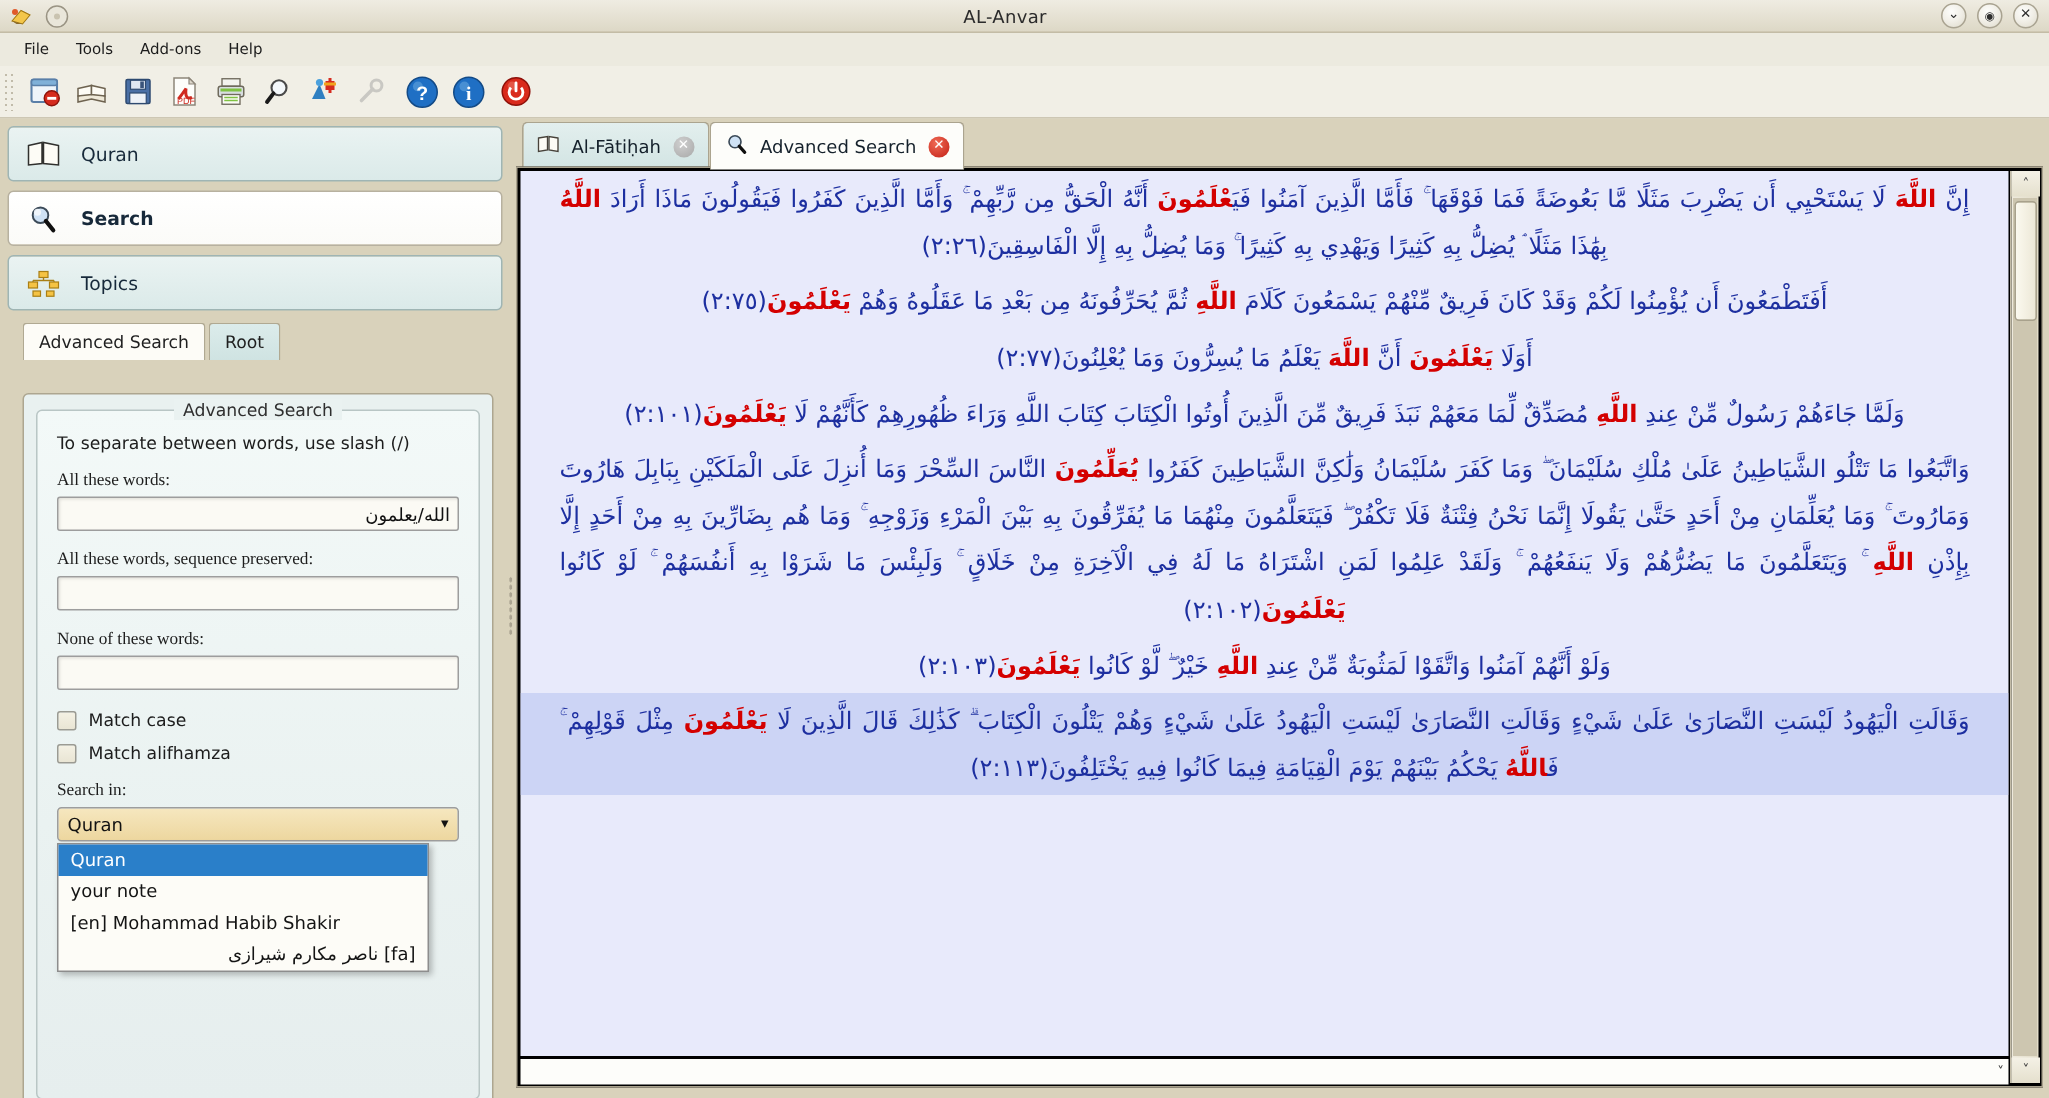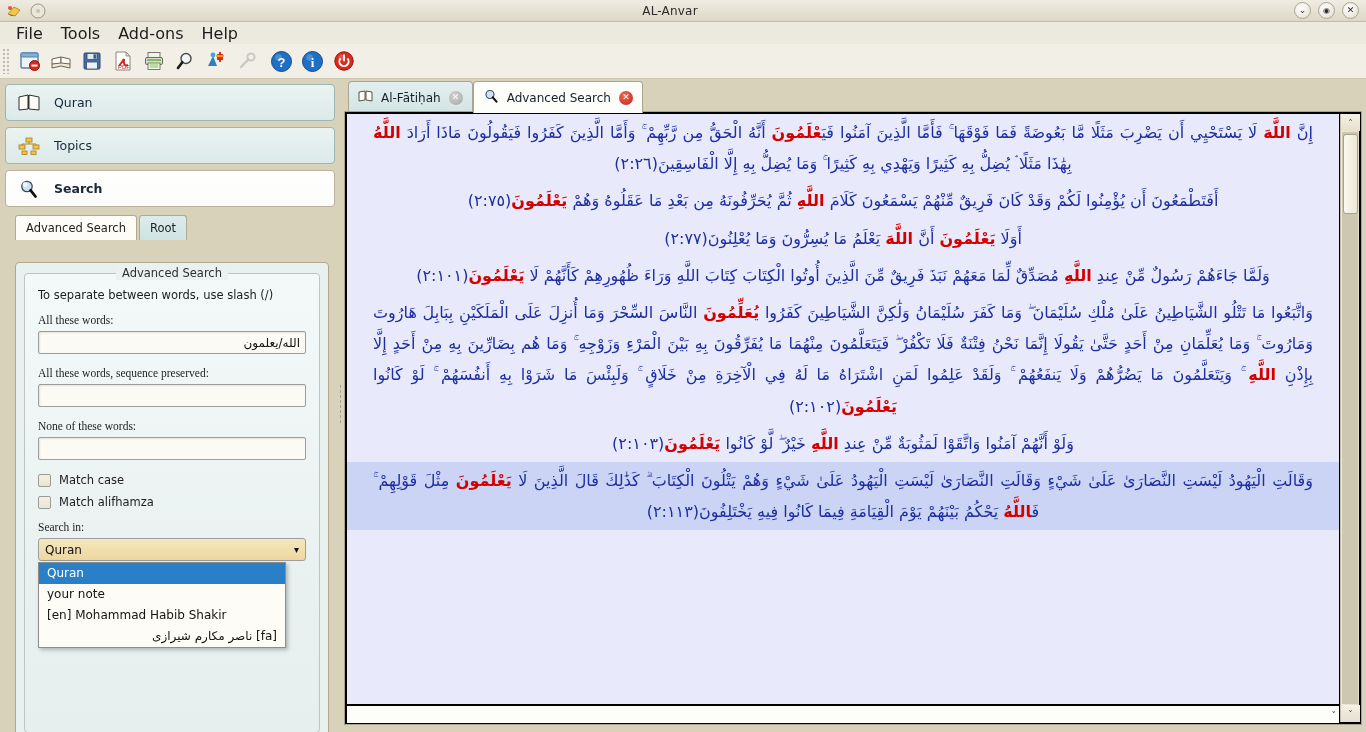--- a/index.html
+++ b/index.html
@@ -34,21 +34,21 @@
     font-size: 9px; color: #2d2d2d; line-height: 1;
   }
 
   
   #menubar {
     position: absolute; left: 0; top: 22px; width: 1366px; height: 22px;
     background: #eceadf;
     display: flex; align-items: center; padding-left: 8px; gap: 2px;
   }
   #menubar .mi {
-    font-size: 16px; color: #1c1c1c; padding: 2px 8px; border-radius: 2px;
+    font-size: 10px; color: #1c1c1c; padding: 2px 8px; border-radius: 2px;
   }
 
   
   #toolbar {
     position: absolute; left: 0; top: 44px; width: 1366px; height: 35px;
     background: #f1efe6;
     border-bottom: 1px solid #cdc7b4;
     display: flex; align-items: center;
   }
   #toolbar .grip {
@@ -366,43 +366,43 @@
       <span class="nb-ico">
         <svg width="22" height="18" viewBox="0 0 22 18">
           <path d="M1 3 L10 1 L10 15 L1 16 Z" fill="#fdfcf6" stroke="#30302e" stroke-width="1"></path>
           <path d="M21 3 L11 1 L11 15 L21 16 Z" fill="#fdfcf6" stroke="#30302e" stroke-width="1"></path>
           <line x1="10.5" y1="1" x2="10.5" y2="15" stroke="#30302e" stroke-width="1"></line>
         </svg>
       </span>
       <span>Quran</span>
     </div>
 
+    <div class="navbtn active">
+      <span class="nb-ico">
+        <svg width="22" height="20" viewBox="0 0 22 20">
+          <circle cx="9" cy="7.5" r="5.2" fill="#cfe2f5" stroke="#3b4a58" stroke-width="1.3"></circle>
+          <circle cx="7" cy="5.5" r="2.4" fill="#f3f8fd" opacity=".9"></circle>
+          <line x1="12.6" y1="11.3" x2="17.5" y2="17.5" stroke="#101010" stroke-width="2.8" stroke-linecap="round"></line>
+        </svg>
+      </span>
+      <span>Search</span>
+    </div>
+
     <div class="navbtn">
       <span class="nb-ico">
         <svg width="22" height="18" viewBox="0 0 22 18">
           <rect x="8" y="1" width="6" height="4" fill="#f5c344" stroke="#a97f15" stroke-width=".8"></rect>
           <rect x="1" y="8" width="6" height="4" fill="#f5c344" stroke="#a97f15" stroke-width=".8"></rect>
           <rect x="15" y="8" width="6" height="4" fill="#f5c344" stroke="#a97f15" stroke-width=".8"></rect>
           <rect x="4" y="14" width="5" height="3.5" fill="#f5c344" stroke="#a97f15" stroke-width=".8"></rect>
           <rect x="13" y="14" width="5" height="3.5" fill="#f5c344" stroke="#a97f15" stroke-width=".8"></rect>
           <path d="M11 5 L11 7 M4 7 L18 7 M4 7 L4 8 M18 7 L18 8" stroke="#a97f15" stroke-width=".9" fill="none"></path>
         </svg>
       </span>
       <span>Topics</span>
-    </div>
-
-    <div class="navbtn active">
-      <span class="nb-ico">
-        <svg width="22" height="20" viewBox="0 0 22 20">
-          <circle cx="9" cy="7.5" r="5.2" fill="#cfe2f5" stroke="#3b4a58" stroke-width="1.3"></circle>
-          <circle cx="7" cy="5.5" r="2.4" fill="#f3f8fd" opacity=".9"></circle>
-          <line x1="12.6" y1="11.3" x2="17.5" y2="17.5" stroke="#101010" stroke-width="2.8" stroke-linecap="round"></line>
-        </svg>
-      </span>
-      <span>Search</span>
     </div>
 
     <div id="lefttabs">
       <div class="ltab sel">Advanced Search</div>
       <div class="ltab unsel">Root</div>
     </div>
 
     <div id="leftbox">
       <div class="groupbox">
         <div class="groupbox-title">

